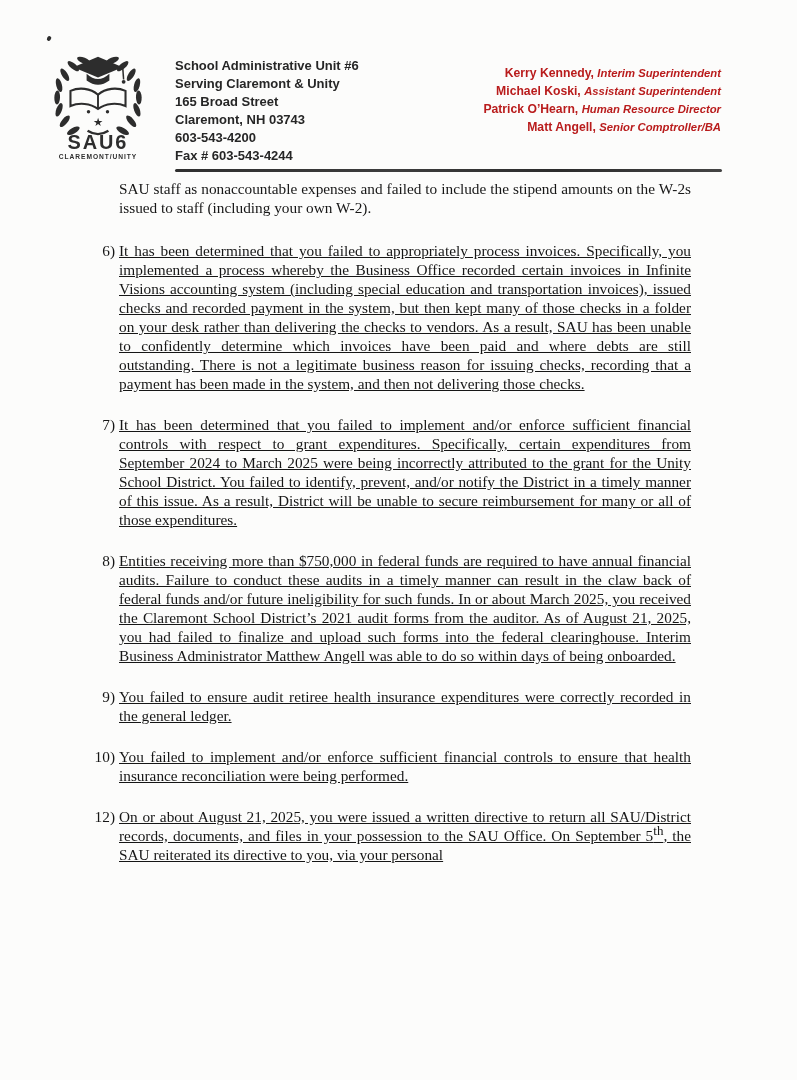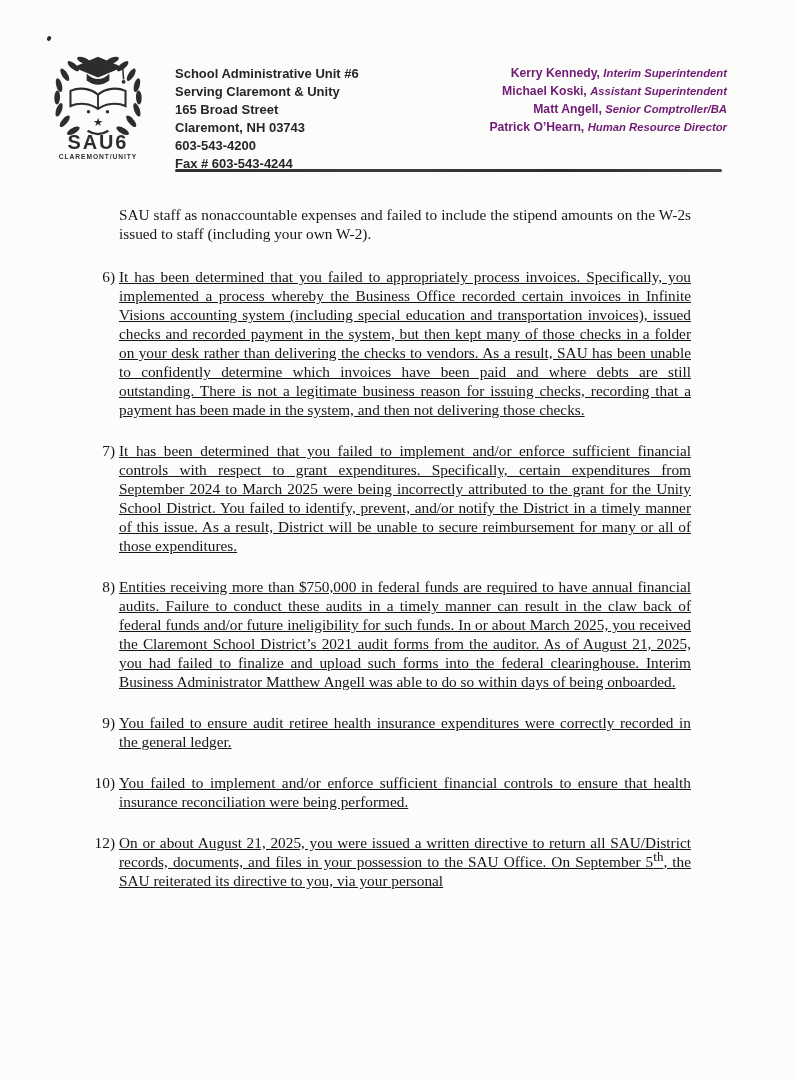--- a/index.html
+++ b/index.html
@@ -10,36 +10,36 @@
     font-family:"Liberation Sans", sans-serif;
     color:#1f1f1f;
   }
   .speck {
     position:absolute; left:47px; top:36px; width:4px; height:5px;
     background:#2e2e2e; border-radius:50% 40% 50% 50%; transform:rotate(25deg);
   }
   .logo { position:absolute; left:41px; top:51px; width:114px; }
   .logo svg { display:block; }
   .org {
-    position:absolute; left:175px; top:65px;
+    position:absolute; left:175px; top:57px;
     font-size:13px; font-weight:700; color:#262626; line-height:18px;
   }
   .staff {
-    position:absolute; right:70px; top:64px; text-align:right;
-    font-size:12.2px; color:#701a75; line-height:18px; white-space:nowrap;
+    position:absolute; right:76px; top:64px; text-align:right;
+    font-size:12.2px; color:#b91c1c; line-height:18px; white-space:nowrap;
   }
   .sname { font-weight:700; }
   .stitle { font-style:italic; font-weight:600; font-size:11.3px; }
   .rule {
     position:absolute; left:175px; right:75px; top:169px; height:3px;
     background:linear-gradient(90deg,#2f2f2f 0%, #3d3d3d 40%, #2c2c2c 70%, #444 100%);
     border-radius:2px;
   }
   .content {
-    position:absolute; left:93px; top:205px; width:598px;
+    position:absolute; left:93px; top:179px; width:598px;
     font-family:"Liberation Serif", serif;
     font-size:15.3px; line-height:19px; color:#161616;
   }
   .intro { margin-left:26px; margin-bottom:24px; text-align:justify; }
   .item { display:flex; margin-bottom:22px; }
   .num { flex:0 0 26px; padding-right:4px; text-align:right; }
   .txt { flex:1; text-align:justify;text-decoration:underline; }
   .txt sup { font-size:13px; line-height:0; vertical-align:super; }
 </style>
 </head>
@@ -106,26 +106,26 @@
     <div class="staff">
       <div class="staff-line">
         <span class="sname">Kerry Kennedy,</span>
         <span class="stitle">Interim Superintendent</span>
       </div>
       <div class="staff-line">
         <span class="sname">Michael Koski,</span>
         <span class="stitle">Assistant Superintendent</span>
       </div>
       <div class="staff-line">
+        <span class="sname">Patrick O’Hearn,</span>
+        <span class="stitle">Human Resource Director</span>
+      </div>
+      <div class="staff-line">
         <span class="sname">Matt Angell,</span>
         <span class="stitle">Senior Comptroller/BA</span>
-      </div>
-      <div class="staff-line">
-        <span class="sname">Patrick O’Hearn,</span>
-        <span class="stitle">Human Resource Director</span>
       </div>
     </div>
 
   </header>
 
   <div class="rule"></div>
 
   <main class="content">
 
     <p class="intro">SAU staff as nonaccountable expenses and failed to include the stipend amounts on the W-2s issued to staff (including your own W-2).</p>

